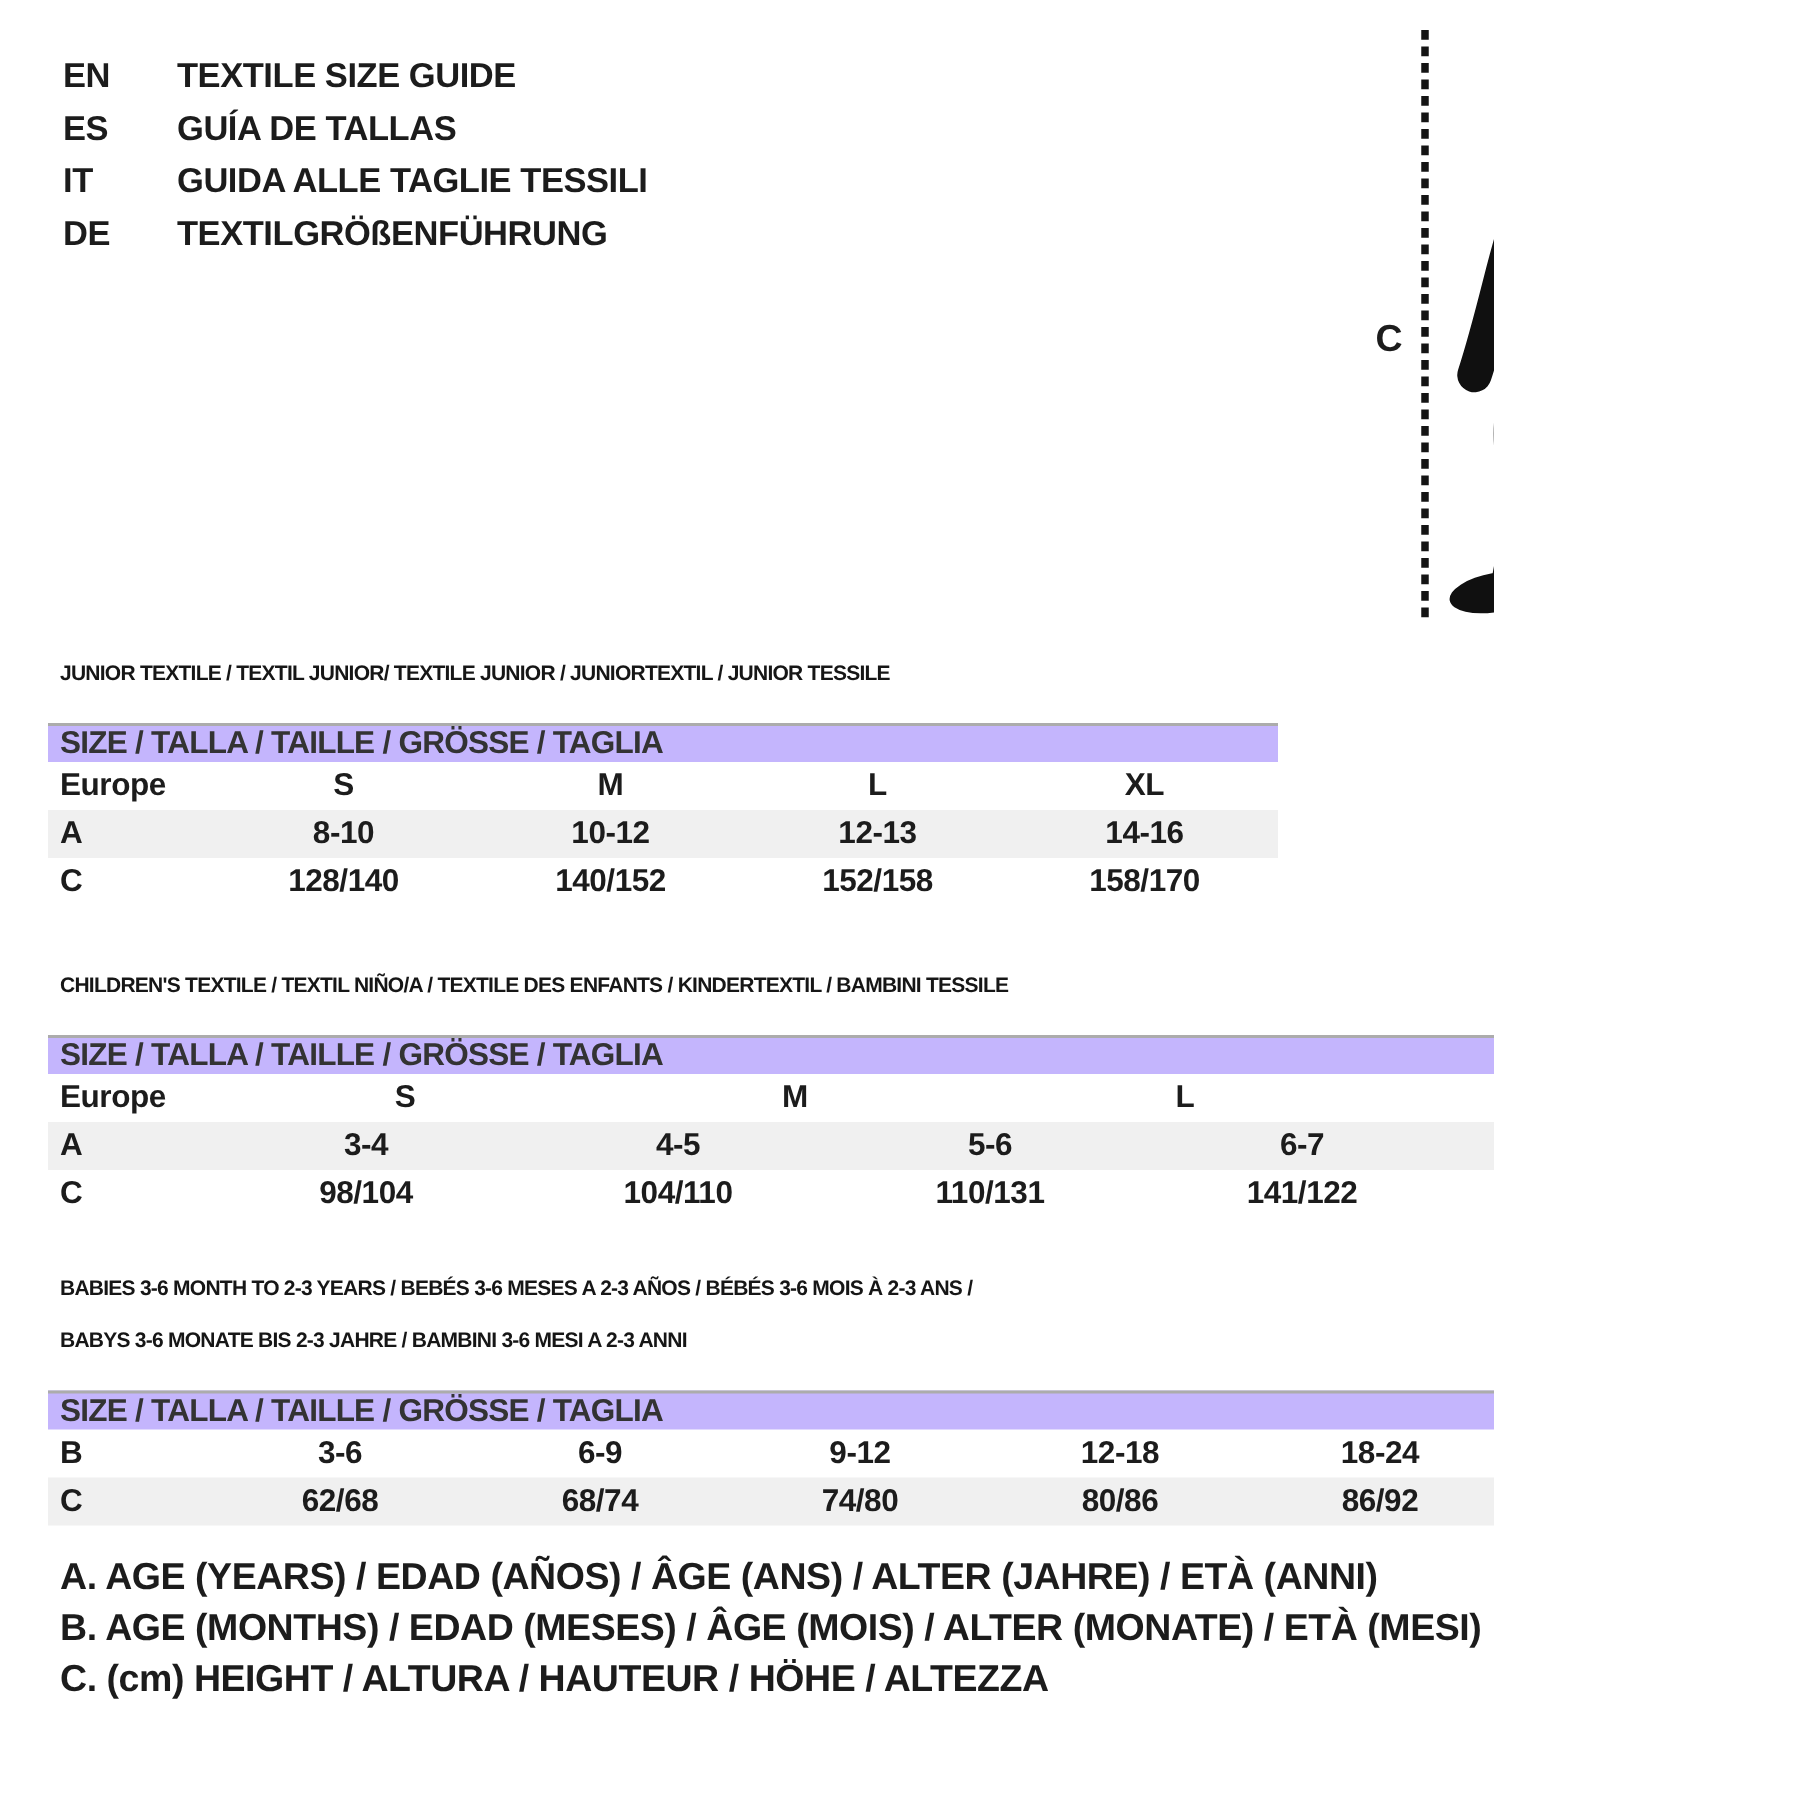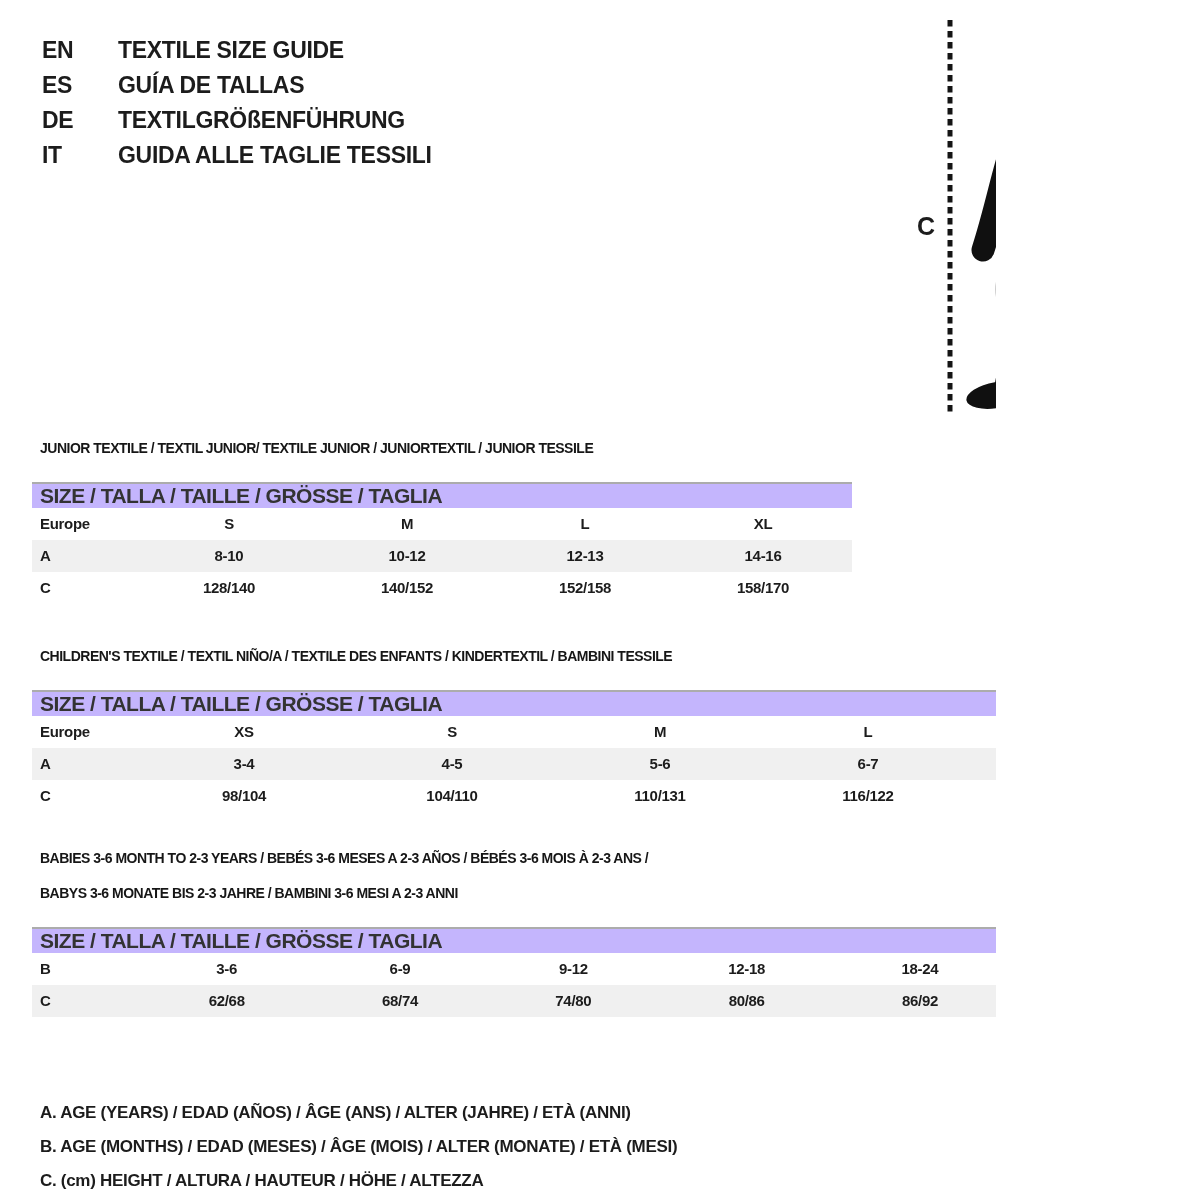--- a/index.html
+++ b/index.html
@@ -23,50 +23,50 @@
 
   
   .sec{position:absolute;}
   .sec-heading{margin-left:8px;font-size:14px;line-height:24px;letter-spacing:-0.5px;white-space:nowrap;color:#161616;}
   .sec-heading + .sec-heading{margin-top:11px;}
   .size-bar{
     margin-top:22px;height:26px;line-height:24px;box-sizing:border-box;
     background:#c4b5fd;border-top:2px solid #acacac;
     padding-left:8px;font-size:21px;letter-spacing:-0.5px;color:#333333;
   }
-  .t-row{display:flex;height:32px;line-height:32px;font-size:15px;letter-spacing:-0.3px;}
+  .t-row{display:flex;height:32px;line-height:32px;font-size:21px;letter-spacing:-0.3px;}
   .t-row.alt{background:#f0f0f0;}
   .t-label{width:100px;padding-left:8px;flex:none;}
   .t-cell{flex:1;text-align:center;white-space:nowrap;}
 
   
-  .legend{position:absolute;left:40px;top:1096px;font-size:17px;line-height:34px;letter-spacing:-0.3px;}
+  .legend{position:absolute;left:40px;top:1034px;font-size:25px;line-height:34px;letter-spacing:-0.3px;}
   .legend-line{white-space:nowrap;}
 </style>
 </head>
 <body>
 
 <div class="canvas">
 
   <div class="lang-block" id="lang-block">
       <div class="lang-row">
         <span class="lang-code">EN</span>
         <span class="lang-title">TEXTILE SIZE GUIDE</span>
       </div>
       <div class="lang-row">
         <span class="lang-code">ES</span>
         <span class="lang-title">GUÍA DE TALLAS</span>
       </div>
       <div class="lang-row">
+        <span class="lang-code">IT</span>
+        <span class="lang-title">GUIDA ALLE TAGLIE TESSILI</span>
+      </div>
+      <div class="lang-row">
         <span class="lang-code">DE</span>
         <span class="lang-title">TEXTILGRÖßENFÜHRUNG</span>
-      </div>
-      <div class="lang-row">
-        <span class="lang-code">IT</span>
-        <span class="lang-title">GUIDA ALLE TAGLIE TESSILI</span>
       </div>
     </div>
 
   <div class="figure">
     <svg width="250" height="412" viewBox="0 0 250 412">
 
       <line x1="45" y1="8" x2="45" y2="404" stroke="#141414" stroke-width="5" stroke-dasharray="6.5 4.5"></line>
       <g fill="#101010" stroke="none">
 
         <path d="M 119,300 L 105,372" stroke="#101010" stroke-width="30" stroke-linecap="round" fill="none"></path>
@@ -115,40 +115,39 @@
         <div class="t-cell">152/158</div>
         <div class="t-cell">158/170</div>
       </div>
     </section>
 
   <section class="sec" id="sec-1" style="left:32px;top:644px;width:1148px;">
       <div class="sec-heading">CHILDREN'S TEXTILE / TEXTIL NIÑO/A / TEXTILE DES ENFANTS / KINDERTEXTIL / BAMBINI TESSILE</div>
       <div class="size-bar">SIZE / TALLA / TAILLE / GRÖSSE / TAGLIA</div>
       <div class="t-row">
         <div class="t-label">Europe</div>
-        <div class="t-cell">XS</div>
         <div class="t-cell">S</div>
         <div class="t-cell">M</div>
         <div class="t-cell">L</div>
         <div class="t-cell">XL</div>
       </div>
       <div class="t-row alt">
         <div class="t-label">A</div>
         <div class="t-cell">3-4</div>
         <div class="t-cell">4-5</div>
         <div class="t-cell">5-6</div>
         <div class="t-cell">6-7</div>
         <div class="t-cell">7-8</div>
       </div>
       <div class="t-row">
         <div class="t-label">C</div>
         <div class="t-cell">98/104</div>
         <div class="t-cell">104/110</div>
         <div class="t-cell">110/131</div>
-        <div class="t-cell">116/122</div>
+        <div class="t-cell">141/122</div>
         <div class="t-cell">122/128</div>
       </div>
     </section>
 
   <section class="sec" id="sec-2" style="left:32px;top:846px;width:1148px;">
       <div class="sec-heading">BABIES 3-6 MONTH TO 2-3 YEARS / BEBÉS 3-6 MESES A 2-3 AÑOS / BÉBÉS 3-6 MOIS À 2-3 ANS /</div>
       <div class="sec-heading">BABYS 3-6 MONATE BIS 2-3 JAHRE / BAMBINI 3-6 MESI A 2-3 ANNI</div>
       <div class="size-bar">SIZE / TALLA / TAILLE / GRÖSSE / TAGLIA</div>
       <div class="t-row">
         <div class="t-label">B</div>

